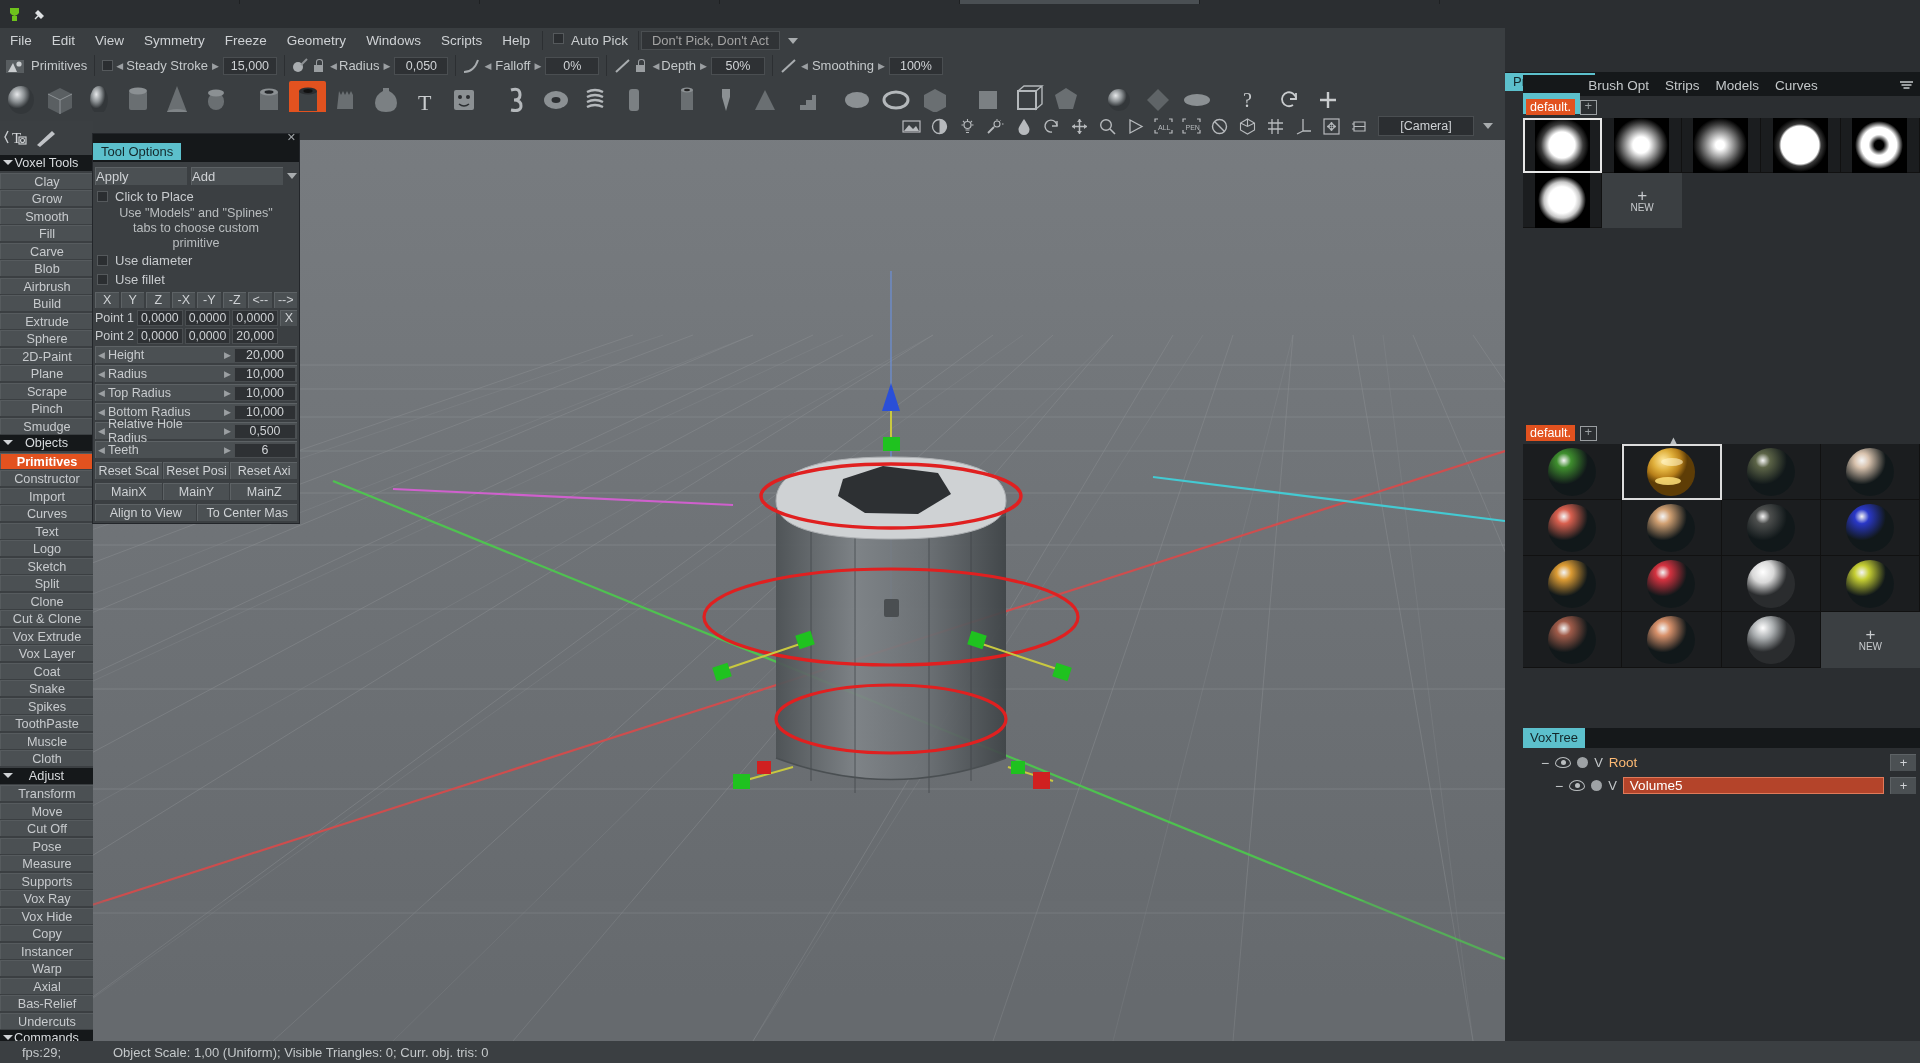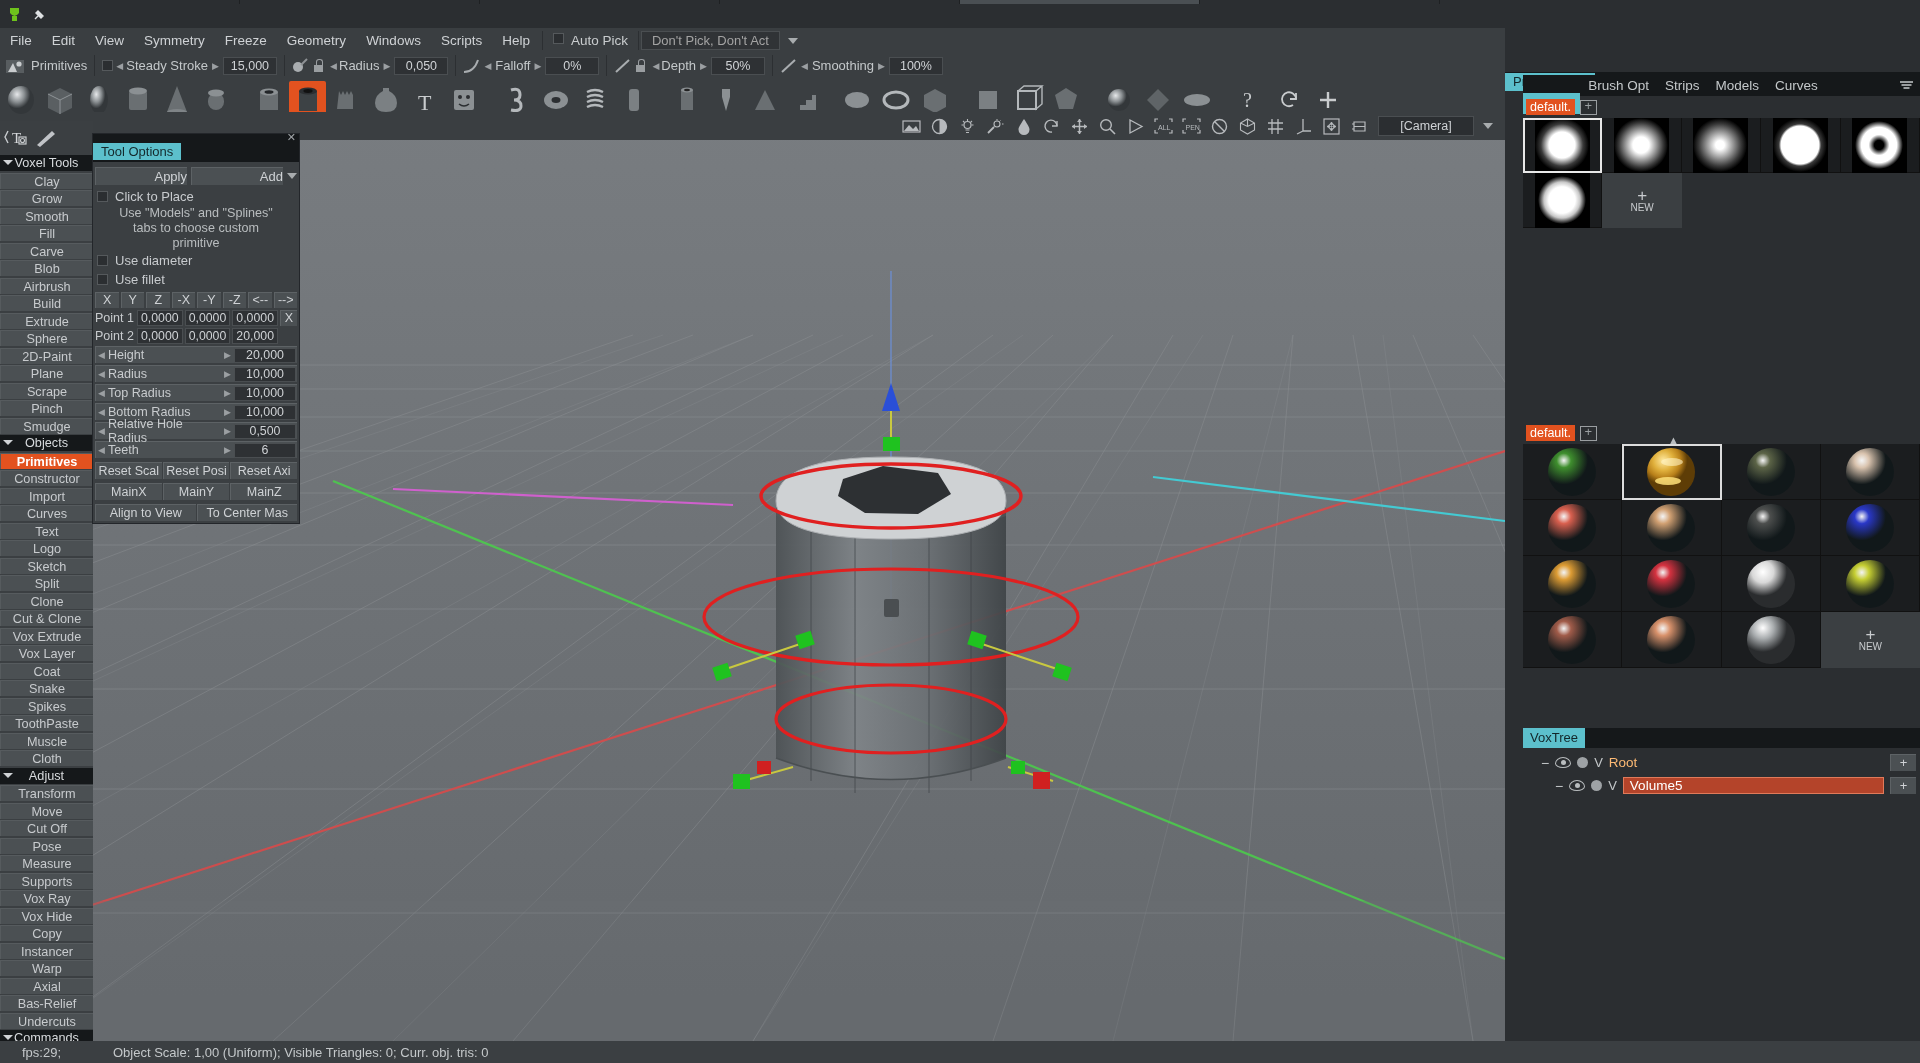--- a/index.html
+++ b/index.html
@@ -74,21 +74,21 @@
   .toolopts{ position:absolute; left:92px; top:133px; width:208px; z-index:20;
     background:#303336; border:1px solid #23262a; }
   .to-topbar{ height:8px; background:#15181a; position:relative; }
   .to-topbar .x{ position:absolute; right:3px; top:-3px; font-size:11px; color:#9fa3a6; }
   .to-tab{ display:inline-block; background:#5cc0cc; color:#14282b; font-size:13px;
     padding:1px 8px; font-weight:500; }
   .to-tabrow{ background:#15181a; height:20px; }
   .to-body{ padding:3px 2px 2px 2px; background:#3b3f42; }
   .btnrow{ display:flex; gap:4px; align-items:center; margin:2px 0; }
   .tbtn{ flex:1; background:#4b5053; border-top:1px solid #5d6265; border-left:1px solid #5d6265;
-    text-align:right; font-size:13px; height:18px; line-height:17px; color:#cfd2d5;}
+    text-align:left; font-size:13px; height:18px; line-height:17px; color:#cfd2d5;}
   .chkrow{ display:flex; align-items:center; gap:7px; font-size:13px; padding:2px 2px; color:#c8cbce;}
   .hinttext{ font-size:12.6px; color:#b9bdbf; text-align:center; line-height:15px; padding:0 6px; }
   .axisrow{ display:flex; gap:2px; margin-top:3px; }
   .axbtn{ background:#4b5053; border-top:1px solid #5d6265;border-left:1px solid #5d6265;
     font-size:12.5px; text-align:center; height:16px; line-height:15px; flex:1; color:#cfd2d5;}
   .ptrow{ display:flex; align-items:center; gap:2px; font-size:12.5px; margin-top:2px;}
   .ptlabel{ width:40px; color:#c8cbce; }
   .ptfield{ flex:1; background:#2e3134; border:1px solid #4a4e51; height:16px; line-height:14px;
     text-align:center; font-size:12.3px; color:#cfd2d5;}
   .prow{ display:flex; align-items:center; height:17px; margin-top:2px; background:#4b5053;

